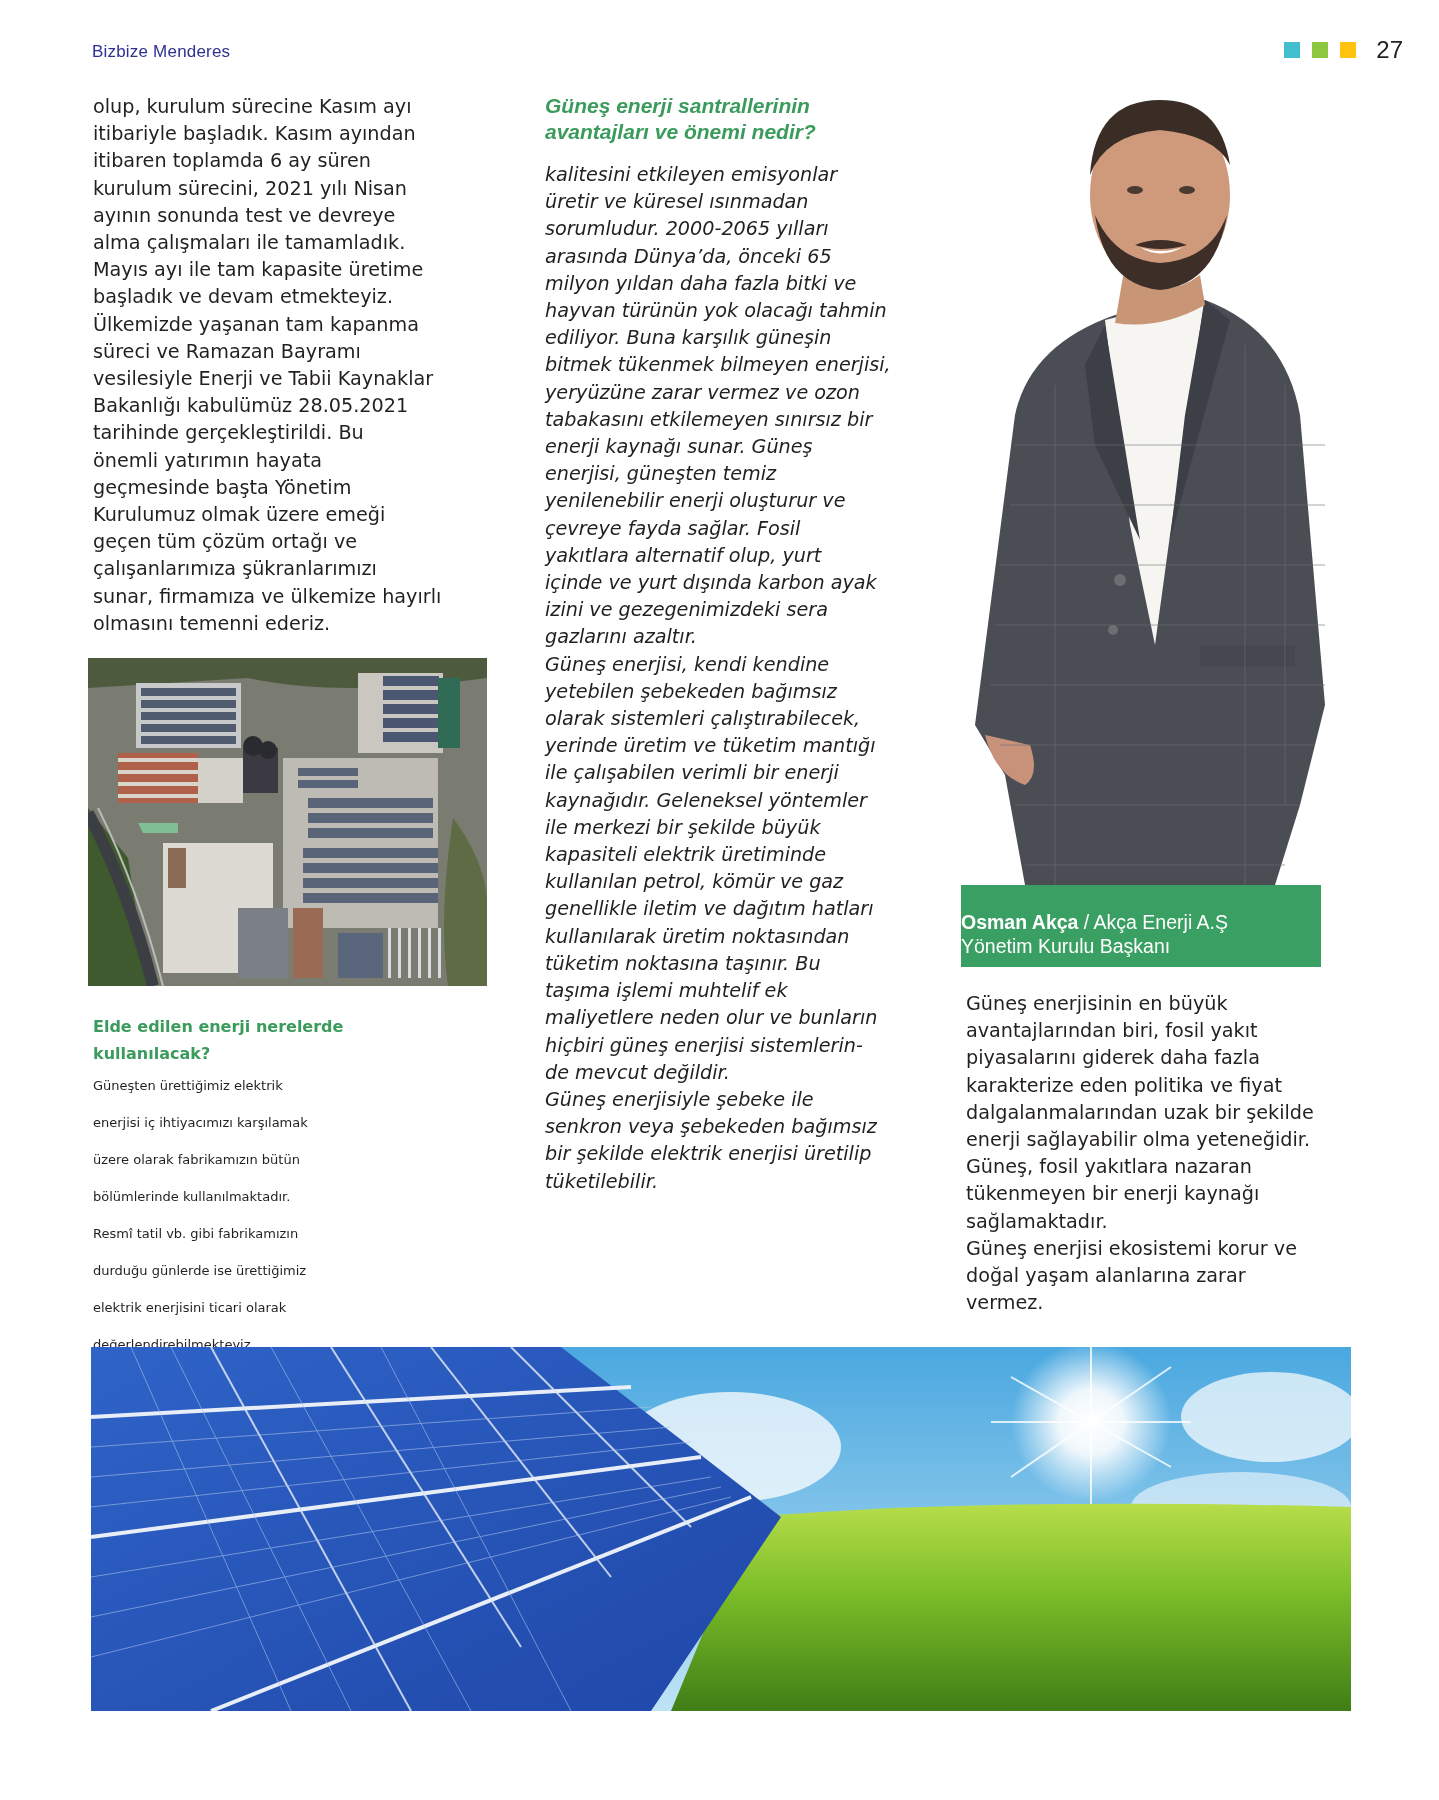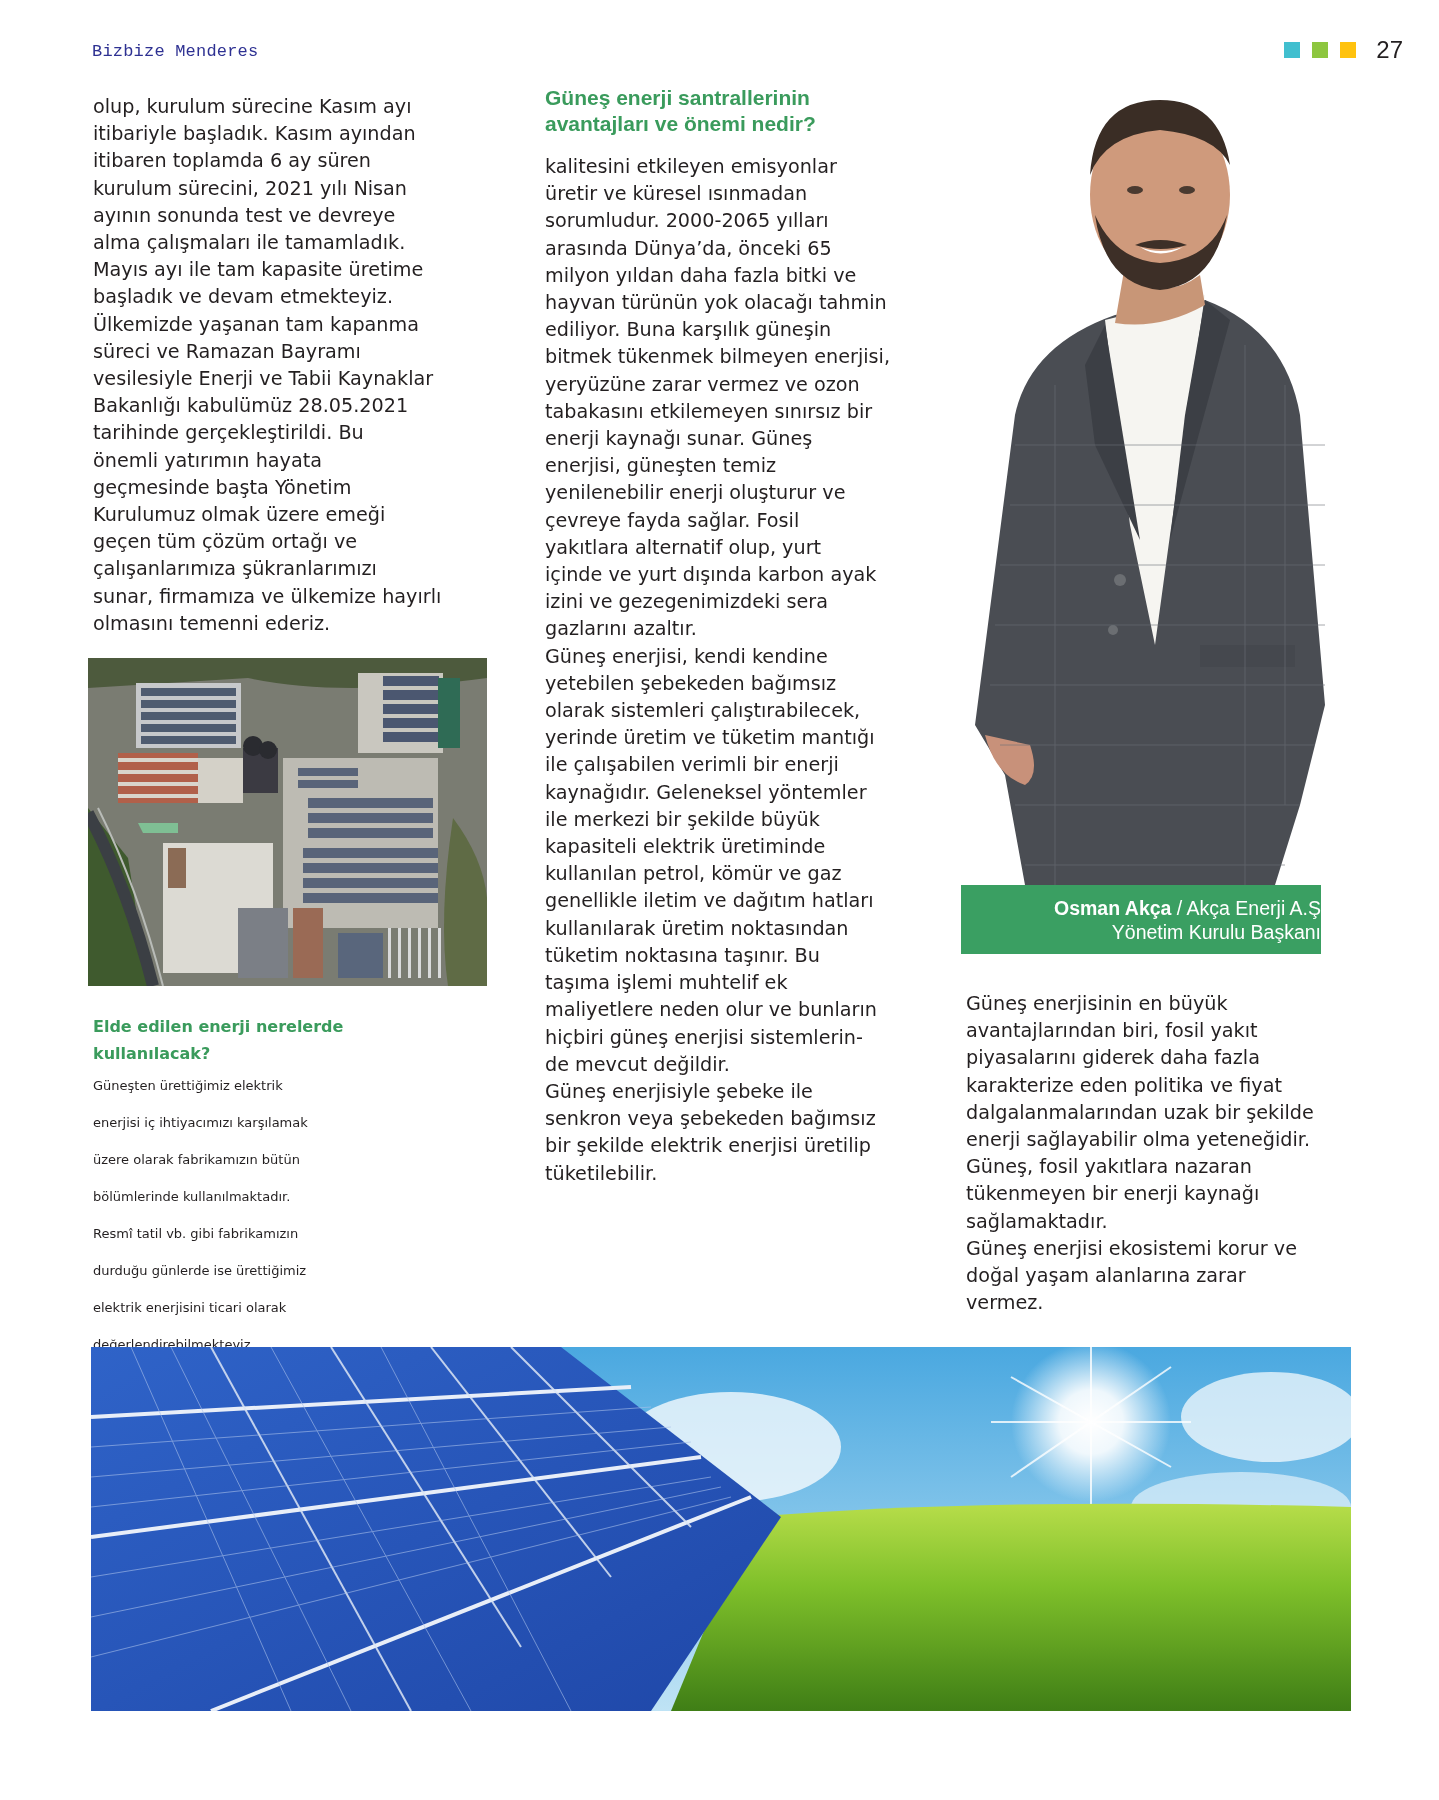--- a/index.html
+++ b/index.html
@@ -1,55 +1,55 @@
 <!DOCTYPE html>
 <html><head>
   <meta charset="utf-8">
   <style>
     * { margin: 0; padding: 0; box-sizing: border-box; }
     html, body { width: 1439px; height: 1800px; background: #ffffff; overflow: hidden; }
     body { position: relative; font-family: "DejaVu Sans", sans-serif; color: #231f20; }
 
     .header-left {
       position: absolute; left: 92px; top: 42px;
-      font-family: Liberation Mono, monospace; font-size: 17px; color: #2e3192;
+      font-family: Liberation Sans, sans-serif; font-size: 17px; color: #2e3192;
       letter-spacing: 0.2px;
     }
     .header-right {
       position: absolute; right: 36px; top: 38px; display: flex; align-items: center; gap: 12px;
     }
     .sq { width: 16px; height: 16px; display: inline-block; }
     .page-num {
       font-family: "Liberation Sans", sans-serif; font-size: 24px; color: #231f20; margin-left: 8px; line-height: 1;
     }
 
     .col { position: absolute; font-size: 19.2px; line-height: 27.2px; color: #231f20; }
     .col p { white-space: pre-line; }
     .col-1 { left: 93px; top: 93px; width: 400px; }
-    .col-2 { left: 545px; top: 85px; width: 400px; }
+    .col-2 { left: 545px; top: 93px; width: 400px; font-style: italic; }
     .col-3 { left: 966px; top: 990px; width: 380px; }
 
     .heading {
       font-family: "DejaVu Sans", sans-serif; font-weight: bold; color: #3a9b5c;
       font-size: 16px; line-height: 27px; white-space: pre-line;
     }
     .heading.arial { font-family: "Liberation Sans", sans-serif; font-size: 21px; line-height: 26px; }
     .col-2 p.body-arial { font-family: "Liberation Sans", sans-serif; font-size: 20.5px; line-height: 25.5px; }
 
     .photo-aerial {
       position: absolute; left: 88px; top: 658px; width: 399px; height: 328px; overflow: hidden;
       background: #6a6d68;
     }
     .photo-person {
       position: absolute; left: 955px; top: 85px; width: 375px; height: 800px; overflow: hidden; background: #ffffff;
     }
     .caption-box {
-      position: absolute; left: 961px; top: 885px; width: 360px; height: 69px; background: #3a9f62;
-      color: #ffffff; text-align: right; font-family: "Liberation Sans", sans-serif;
-      font-size: 19.5px; line-height: 24px; padding-top: 11px;
+      position: absolute; left: 961px; top: 885px; width: 360px; height: 82px; background: #3a9f62;
+      color: #ffffff; text-align: left; font-family: "Liberation Sans", sans-serif;
+      font-size: 19.5px; line-height: 24px; padding-top: 25px;
     }
     .caption-box b { font-weight: bold; }
 
     .banner {
       position: absolute; left: 91px; top: 1347px; width: 1260px; height: 364px; overflow: hidden;
     }
     .elde-block { position: absolute; left: 93px; top: 1013px; width: 400px; }
     .elde-block p { font-size: 13px; line-height: 37px; white-space: pre-line; }
   </style>
 </head>

